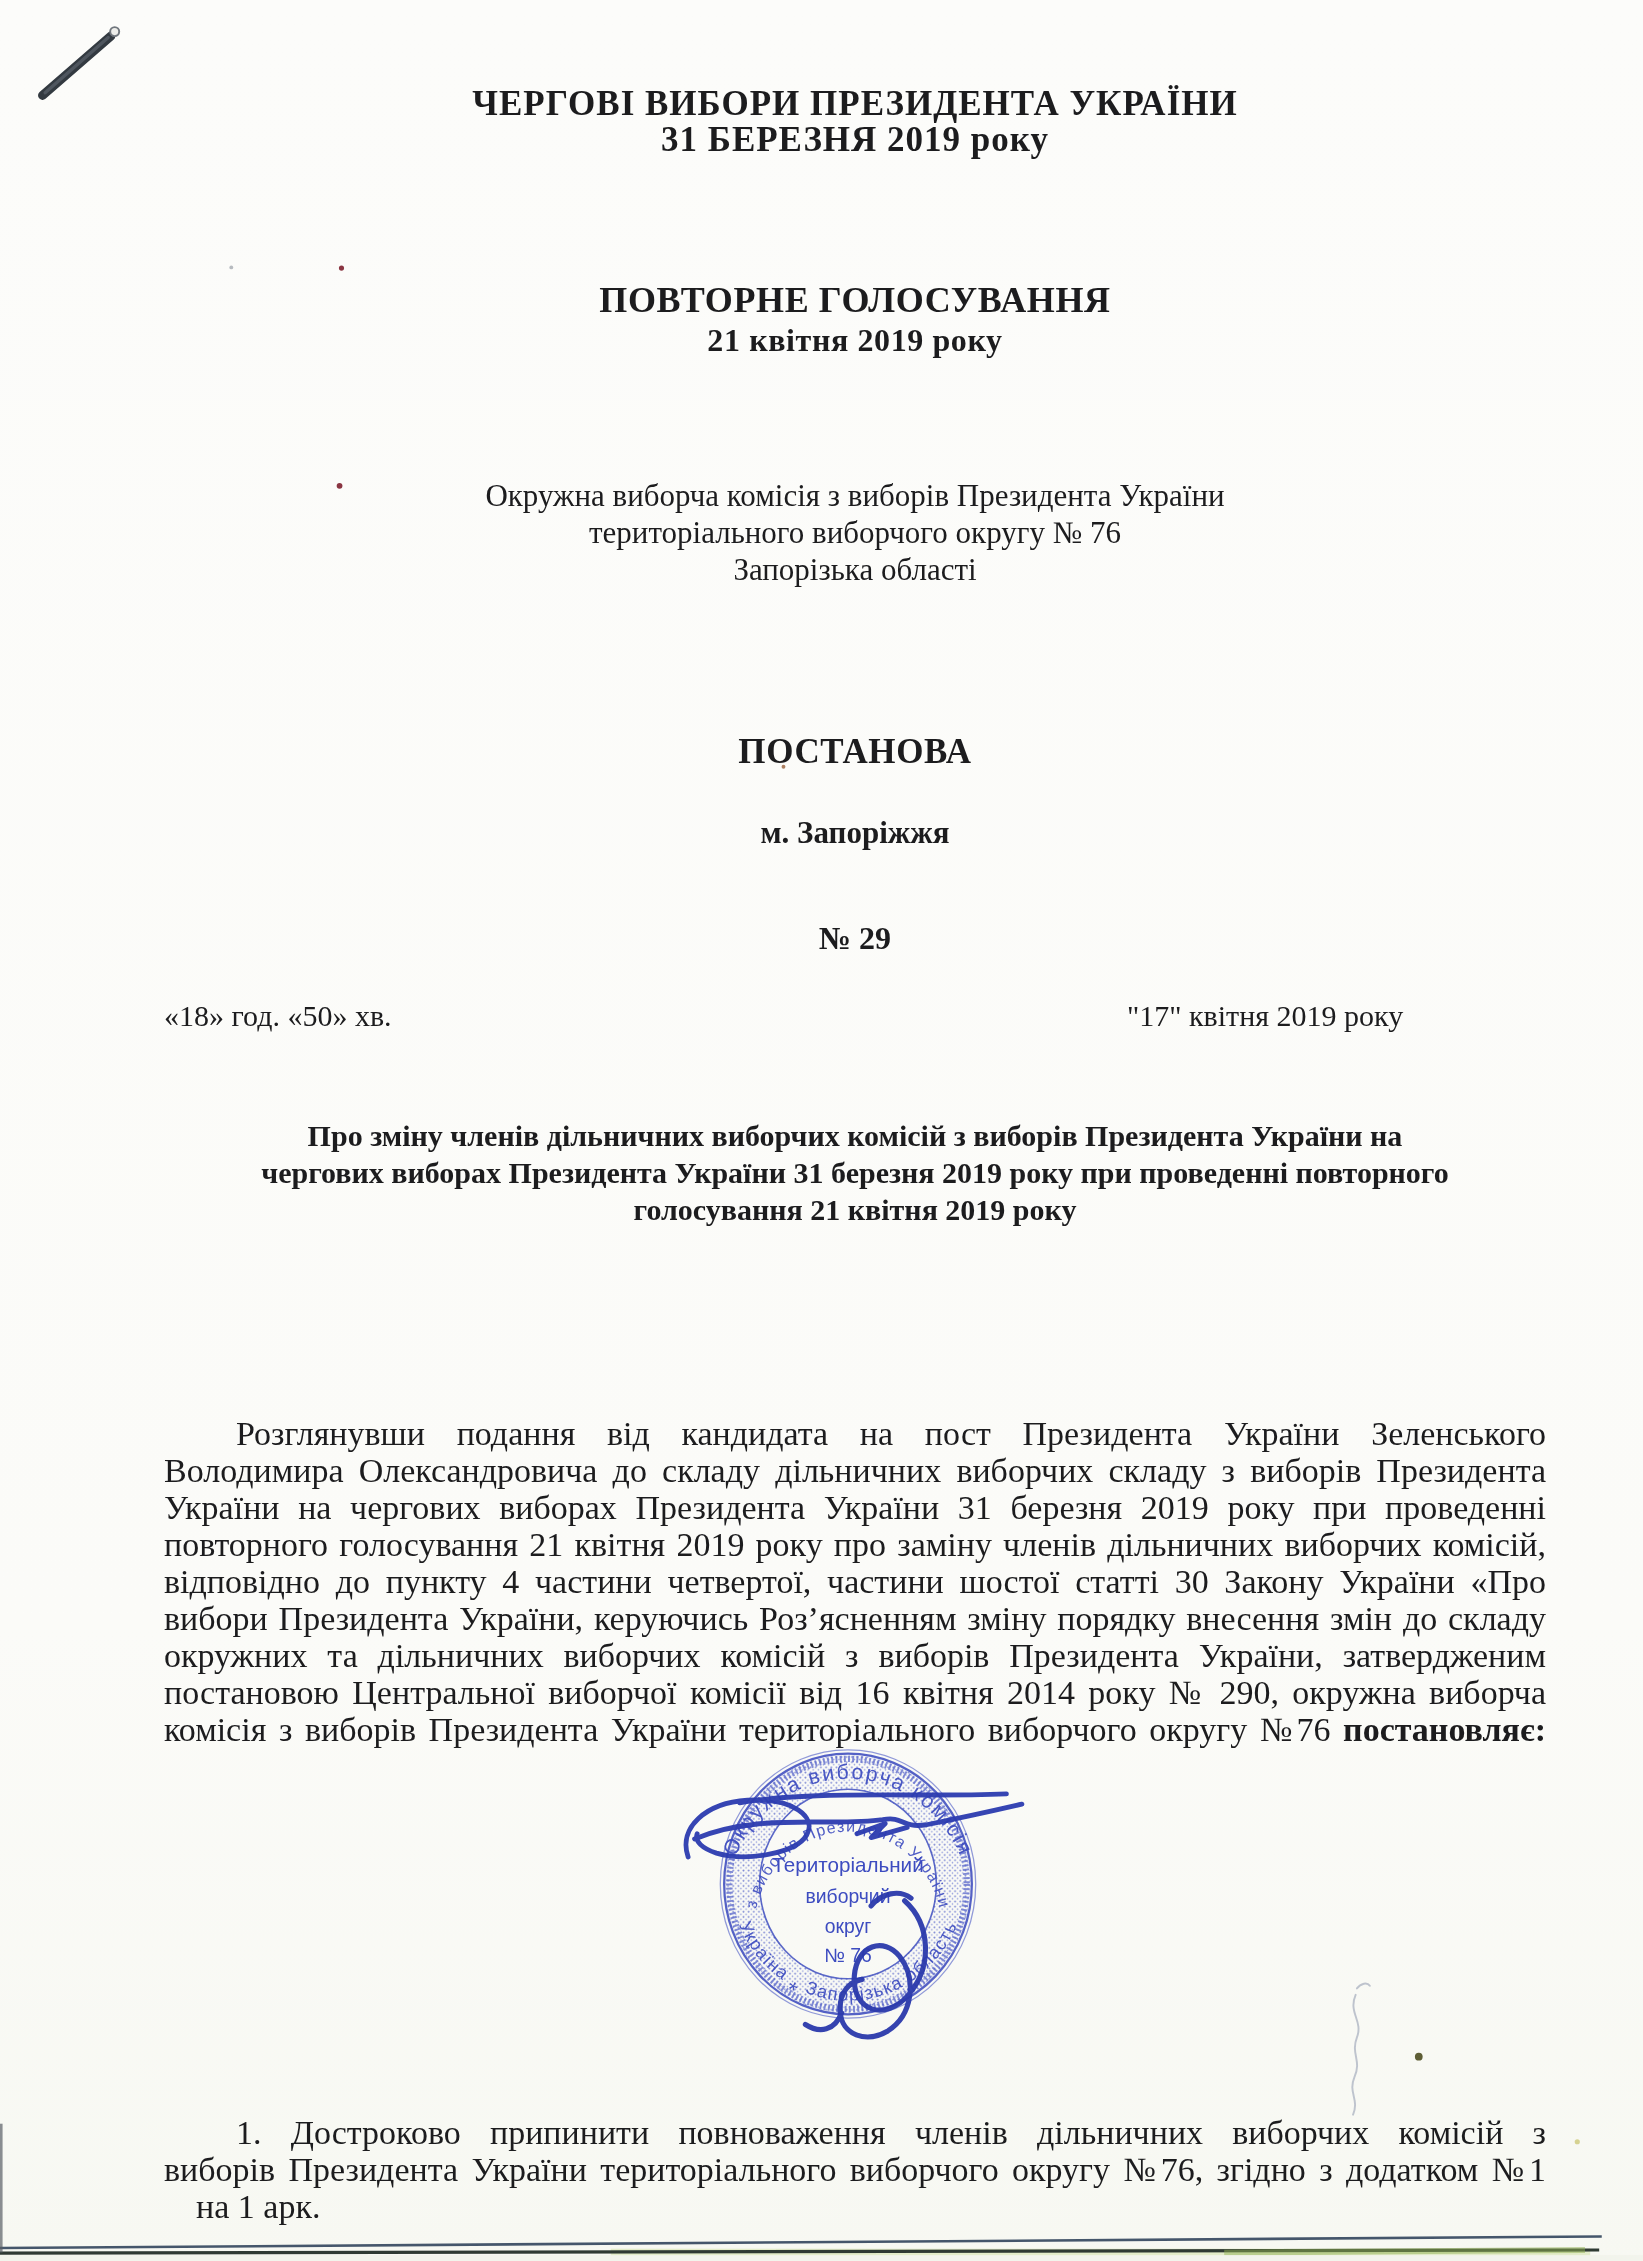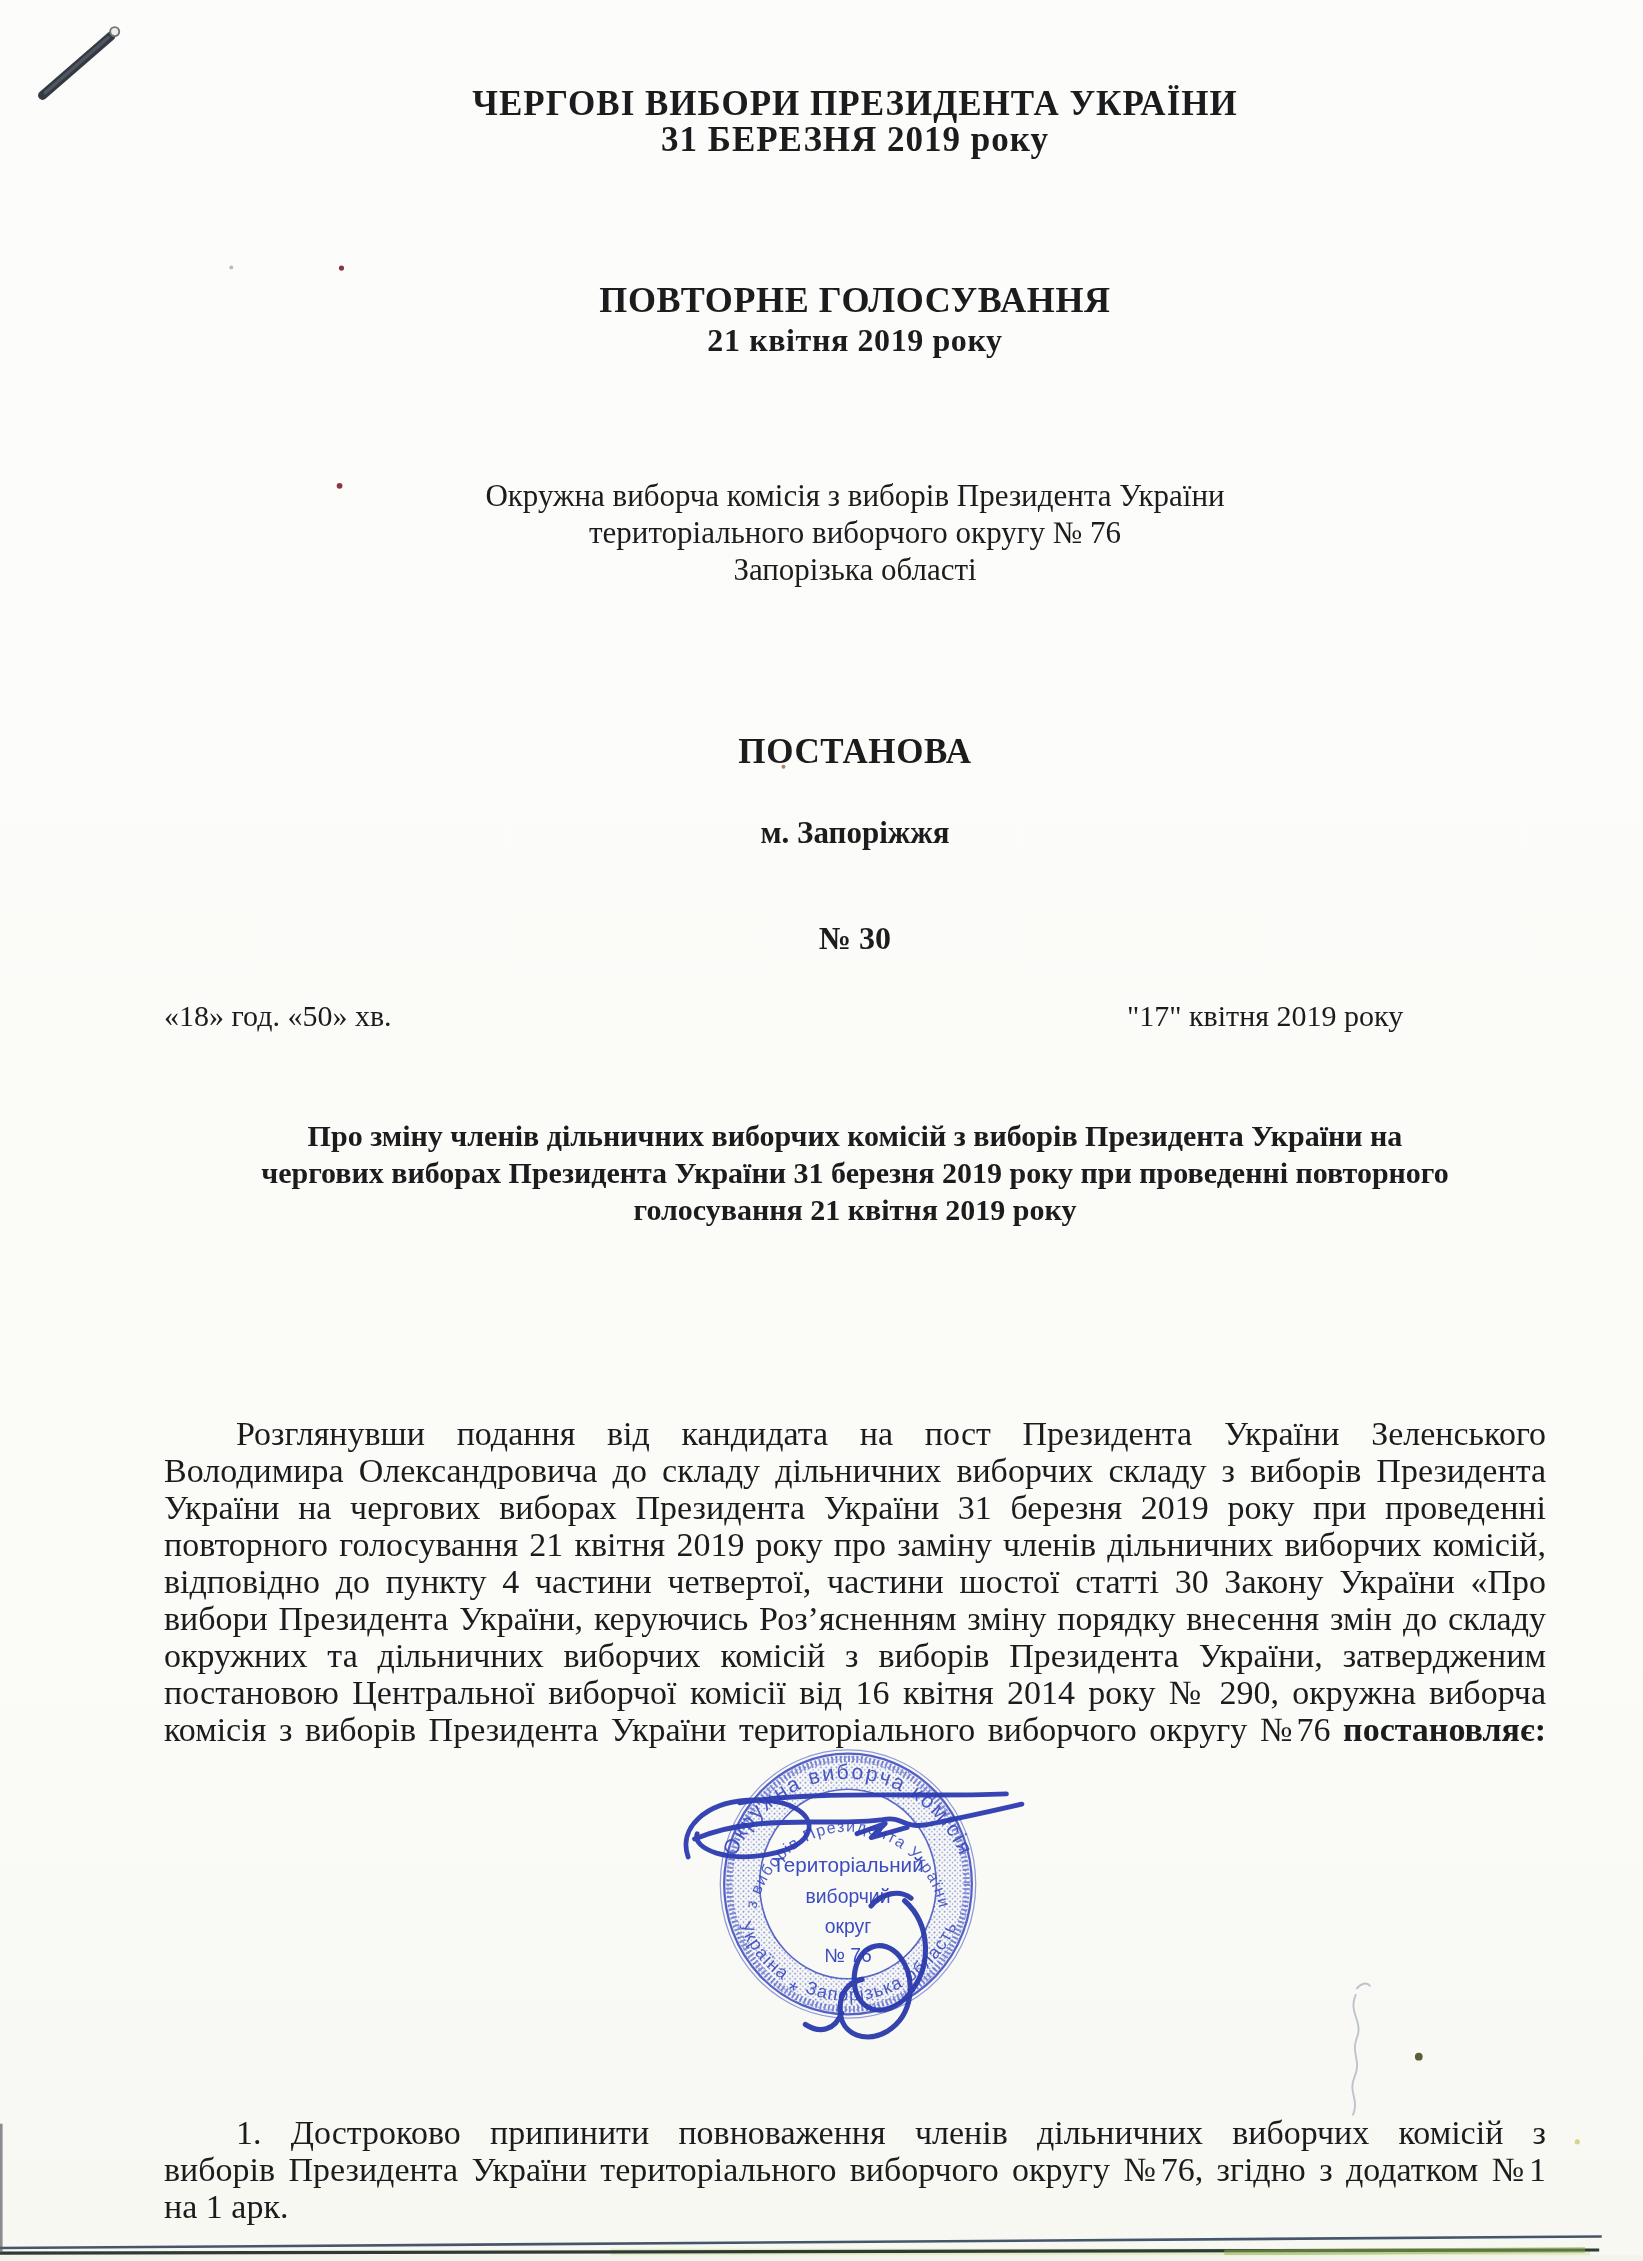--- a/index.html
+++ b/index.html
@@ -20,21 +20,21 @@
   .sub3 { font-size:31px; line-height:37px; }
   .post { font-size:35px; letter-spacing:0.6px; }
   .city { font-size:31px; }
   .num  { font-size:32px; }
   .daterow { font-size:30px; height:39px; }
   .daterow .right { position:absolute; left:963px; top:0; font-size:30px; }
   .title3 { font-size:30px; line-height:37px;font-family:Liberation Serif, serif; }
   
   .para { font-size:34px; }
   .jl { height:37px; line-height:37px; text-align:justify; text-align-last:justify; text-justify:inter-word; }
-  .ll { height:37px; line-height:37px; text-align:left; }
+  .ll { height:37px; line-height:37px; text-align:left;margin-left:32px; }
   .ind { padding-left:72px; }
   .stamp-svg { position:absolute; left:706px; top:1735px; z-index:2; }
   .overlay-svg { position:absolute; left:0; top:0; z-index:3; pointer-events:none; }
   .txt { position:relative; z-index:1; }
 </style>
 </head>
 <body>
 
 <div class="page">
 
@@ -49,21 +49,21 @@
   </div>
 
   <div class="blk c sub3 txt" style="top:325px">
     <div>Окружна виборча комісія з виборів Президента України</div>
     <div>територіального виборчого округу № 76</div>
     <div>Запорізька області</div>
   </div>
 
   <div class="blk c b post txt" style="top:469px">ПОСТАНОВА</div>
   <div class="blk c b city txt" style="top:512px">м. Запоріжжя</div>
-  <div class="blk c b num txt" style="top:581px">№ 30</div>
+  <div class="blk c b num txt" style="top:581px">№ 29</div>
 
   <div class="blk daterow txt" style="top:623px">
     <span>«18» год. «50» хв.</span>
     <span class="right">"17" квітня 2019 року</span>
   </div>
 
   <div class="blk c b title3 txt" style="top:702px">
     <div>Про зміну членів дільничних виборчих комісій з виборів Президента України на</div>
     <div>чергових виборах Президента України 31 березня 2019 року при проведенні повторного</div>
     <div>голосування 21 квітня 2019 року</div>

